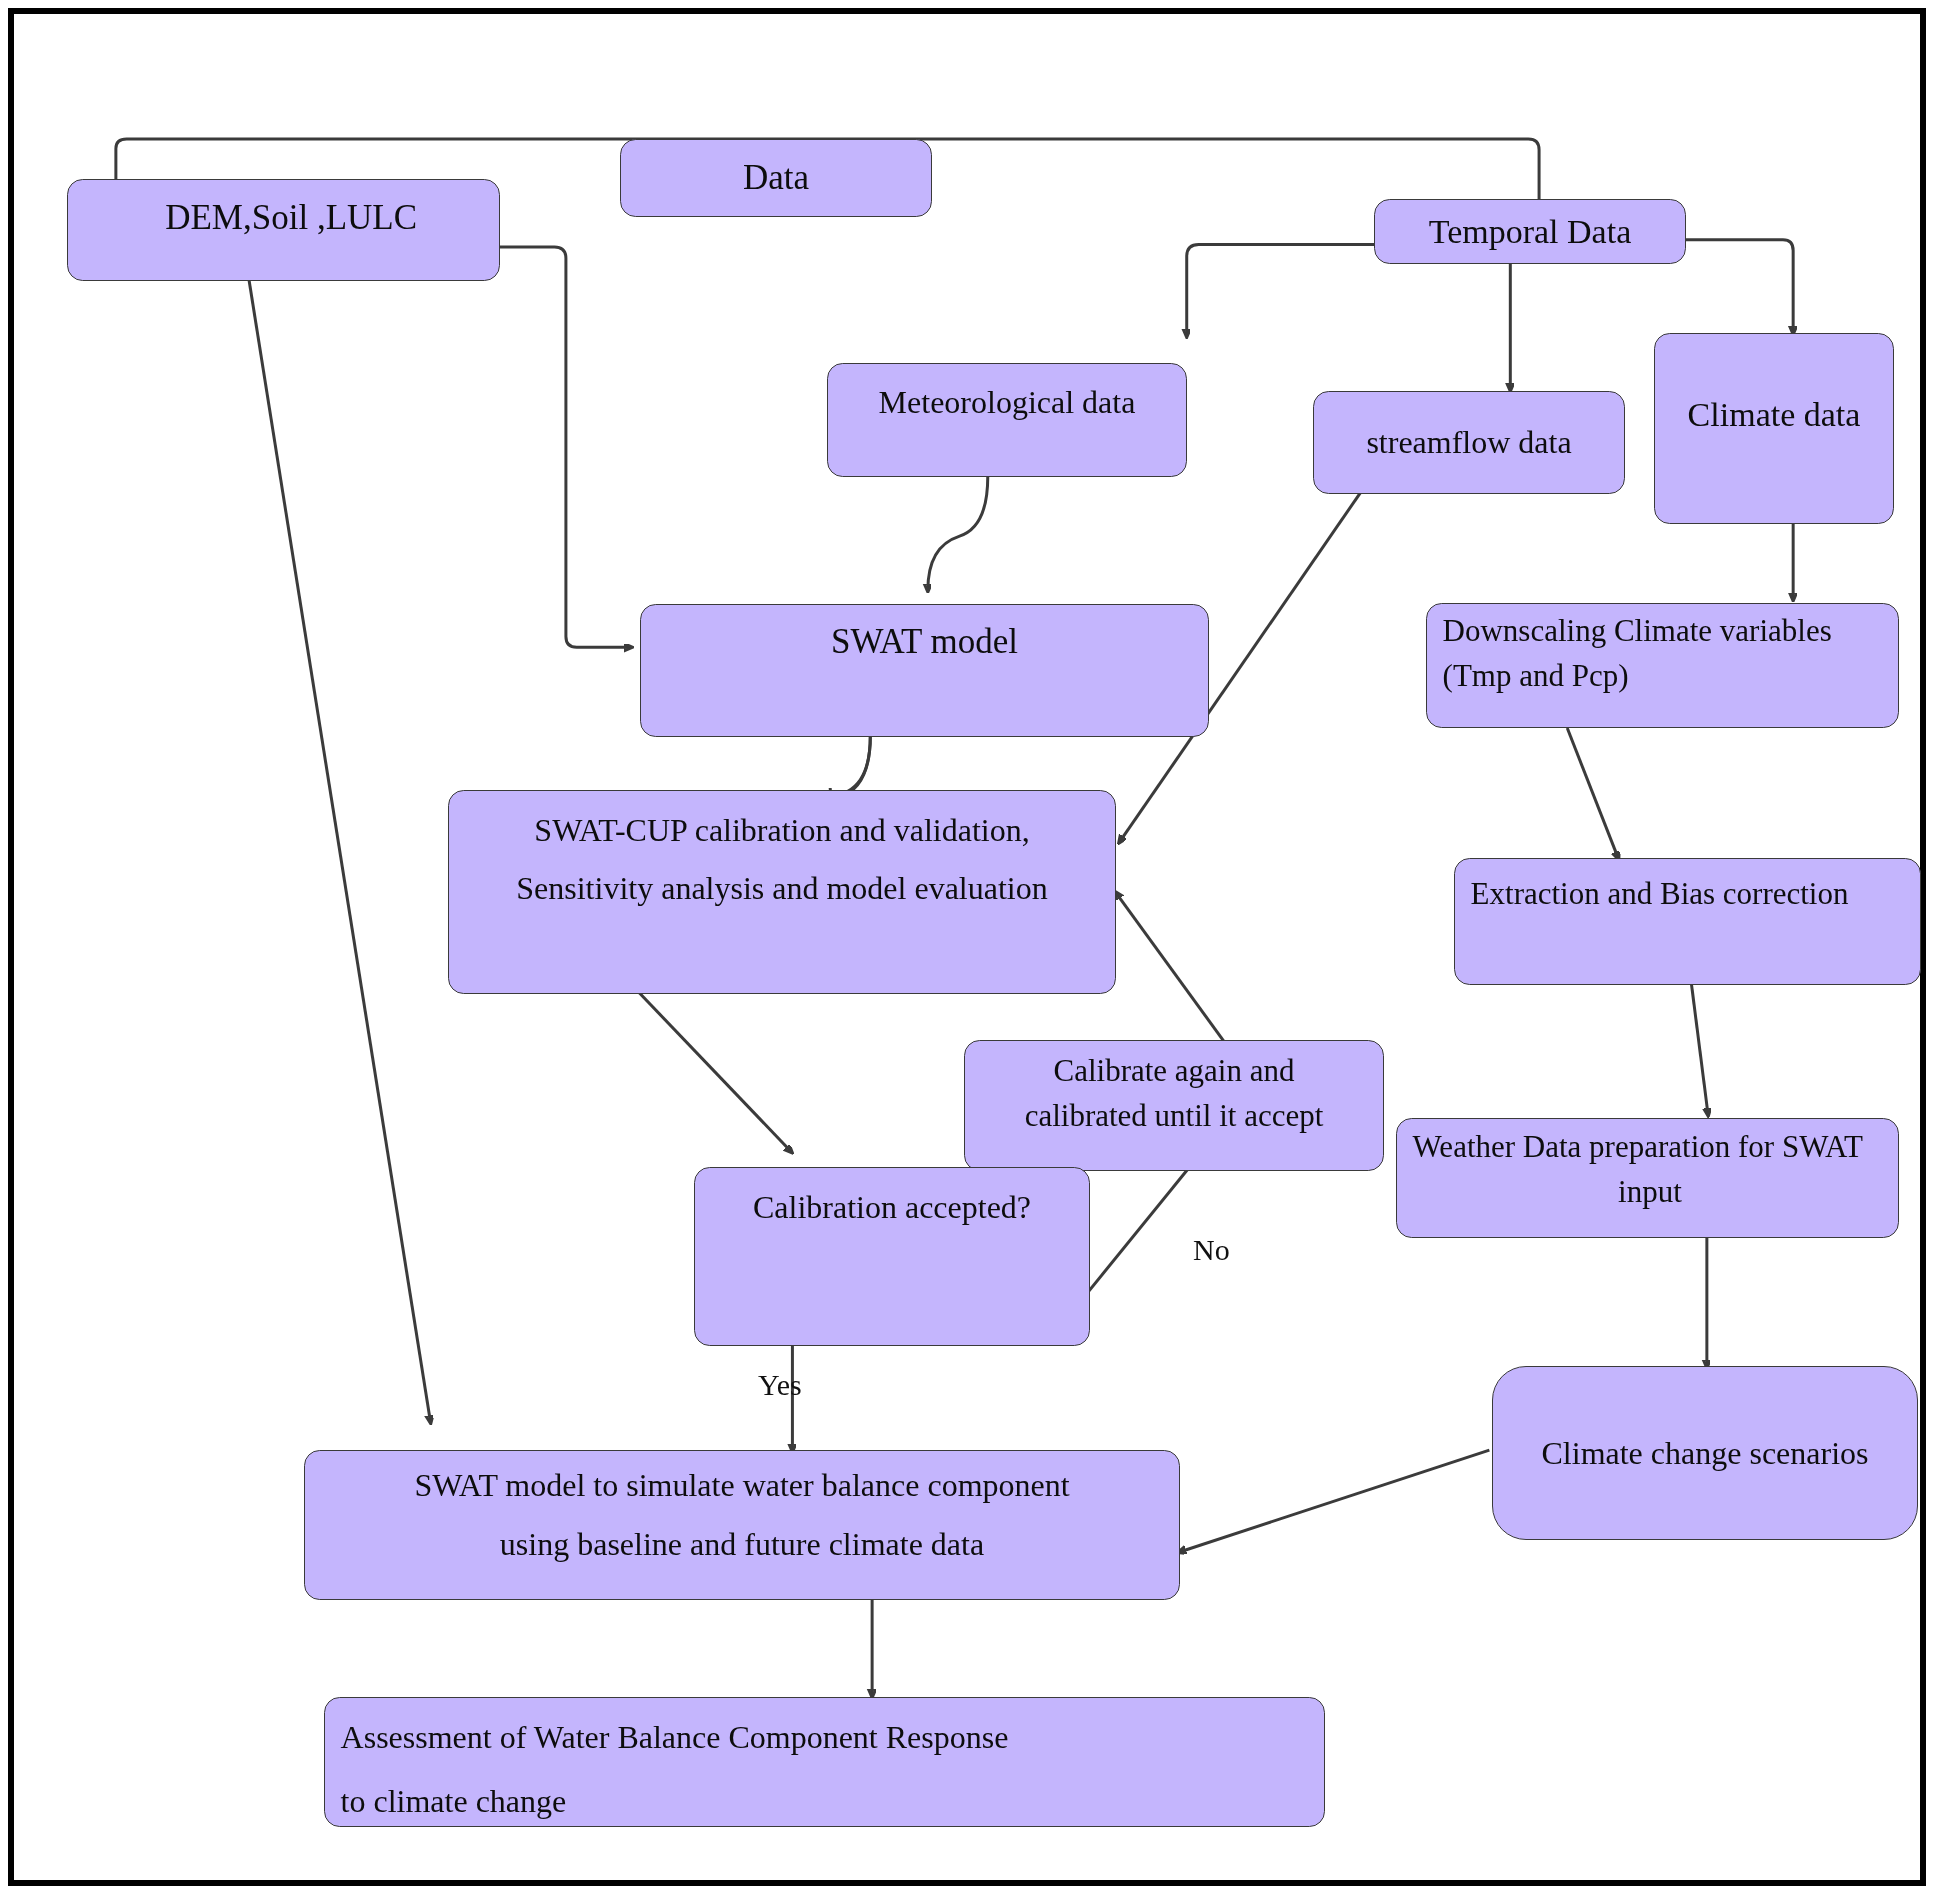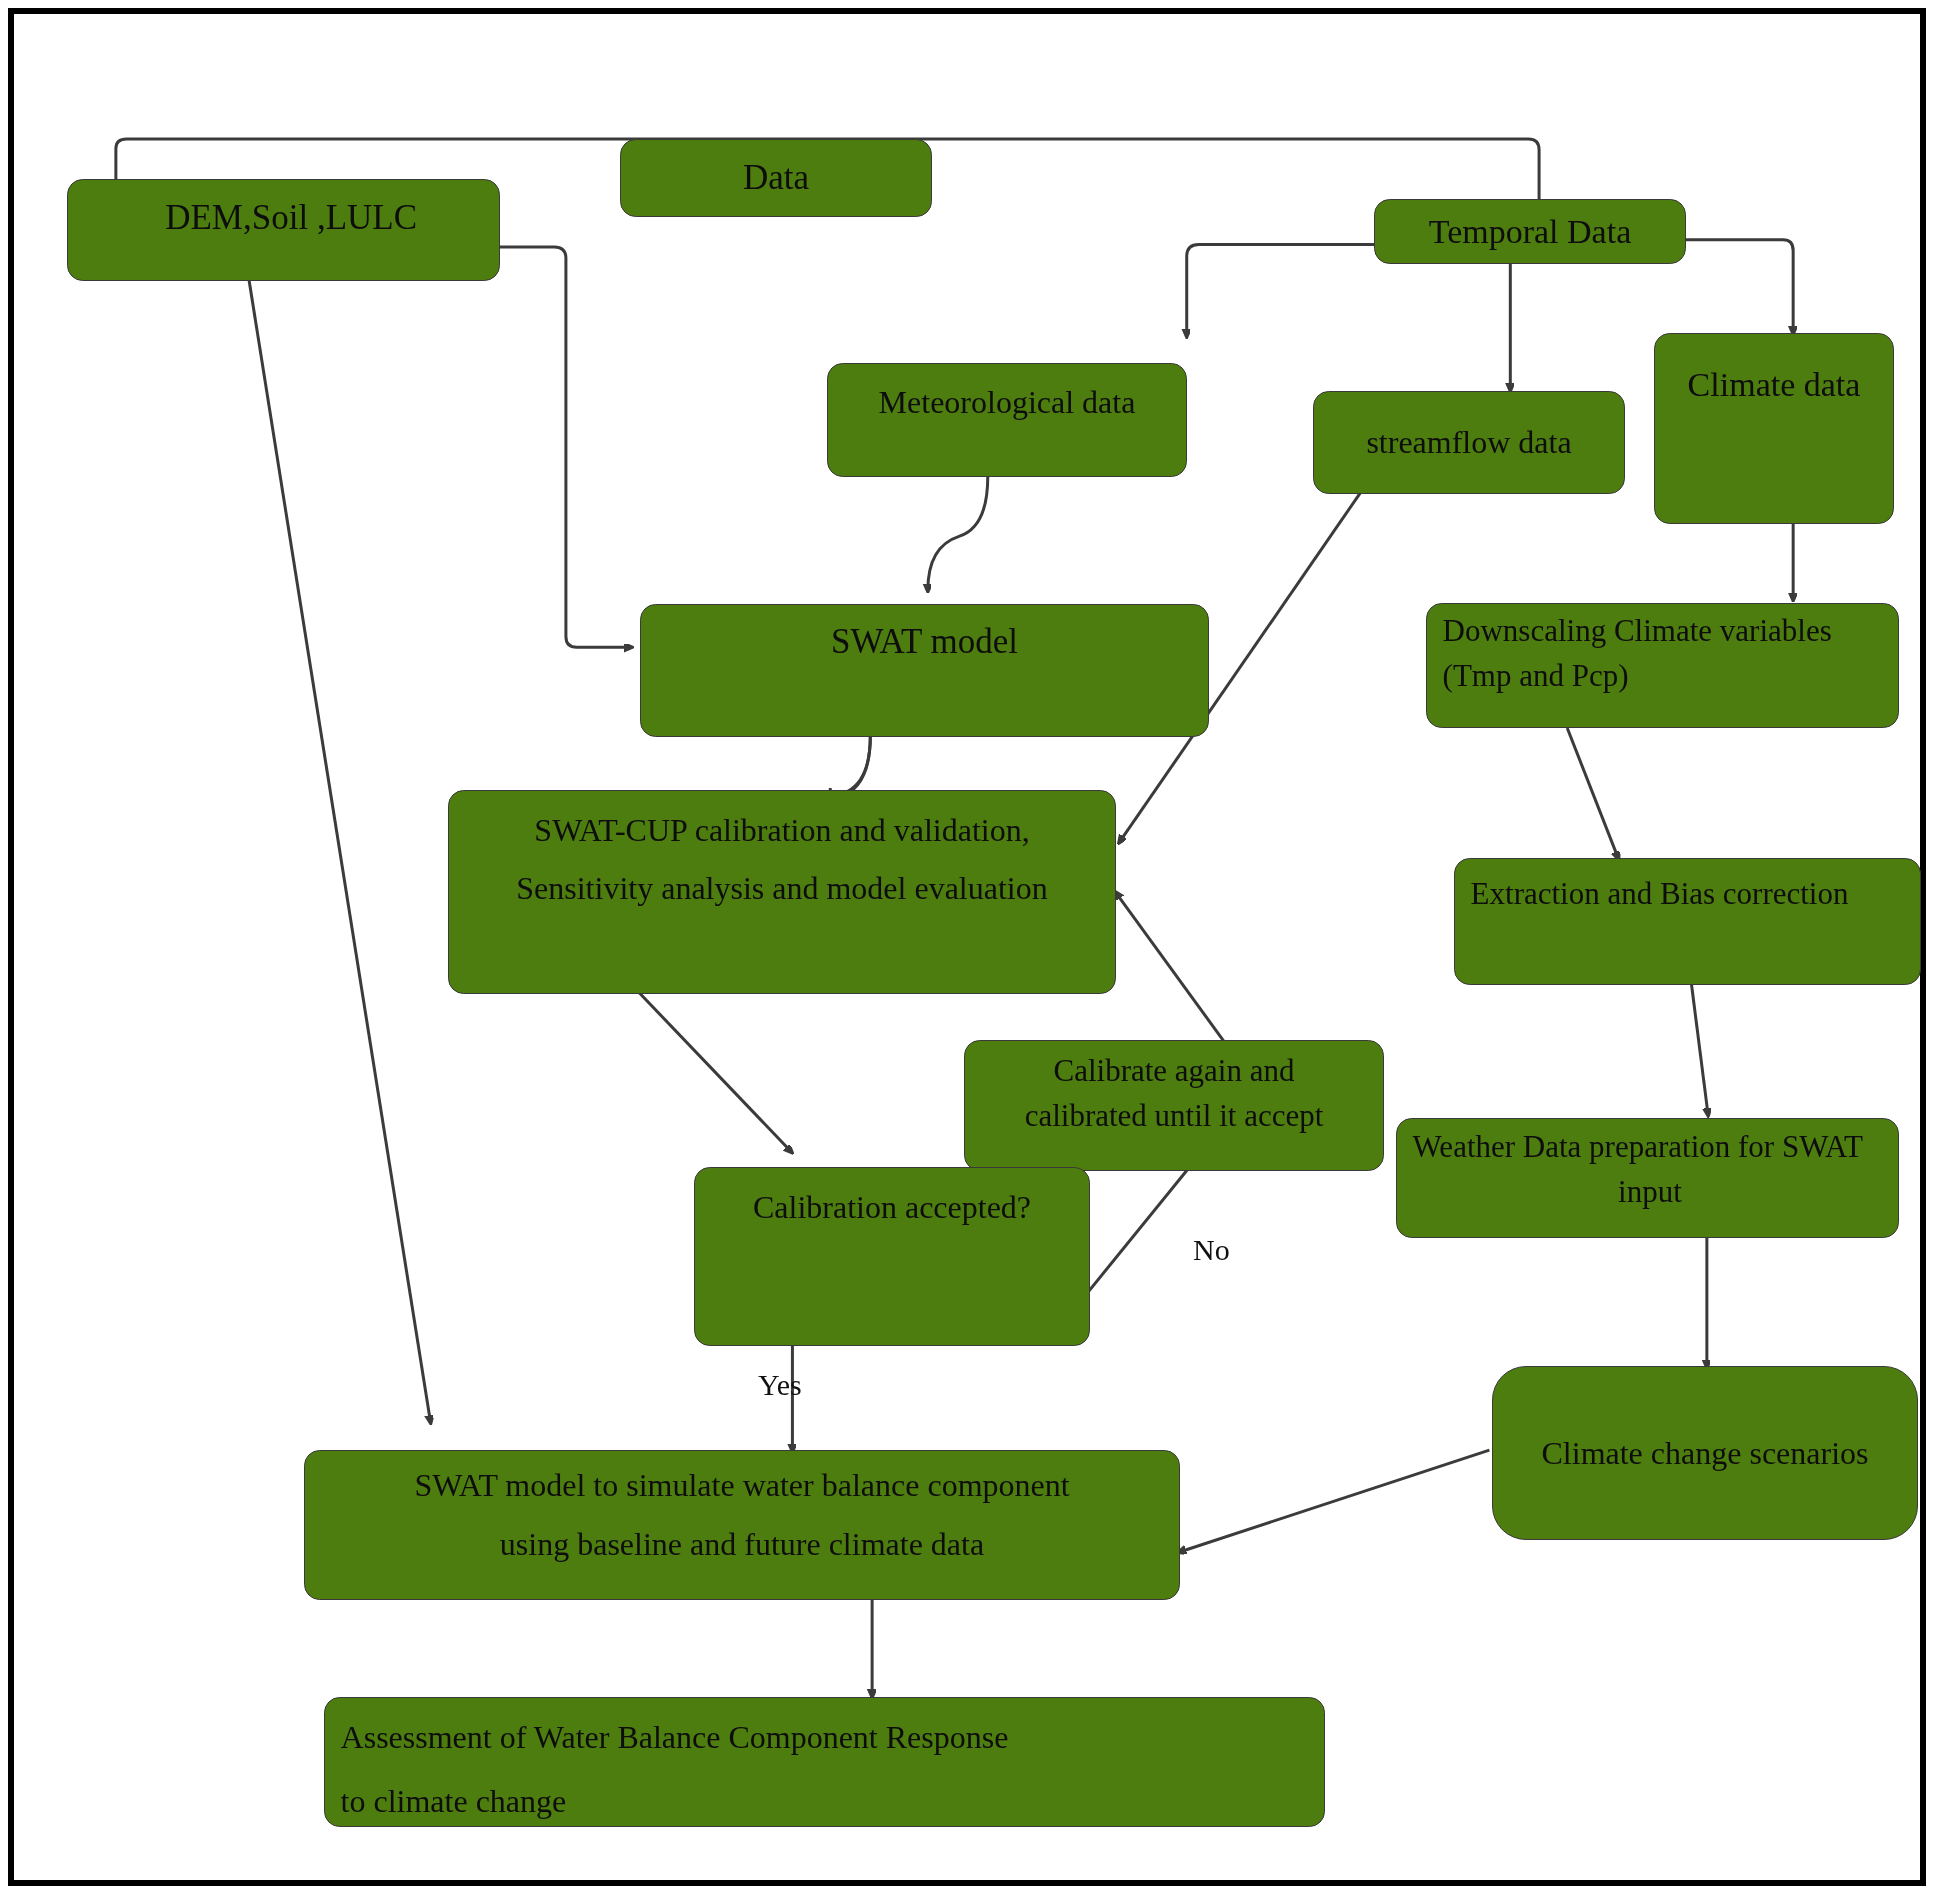--- a/index.html
+++ b/index.html
@@ -19,21 +19,21 @@
     width:1918px; height:1878px;
     border:6px solid #000000;
     box-sizing:border-box;
     background:#ffffff;
   }
   .node{
     position:absolute;
     box-sizing:border-box;
     border:1.8px solid #3a3a3a;
     border-radius:15.6px;
-    background:#4d7c0f;
+    background:#c4b5fd;
     color:#0d0d0d;
     font-family:"Liberation Serif", serif;
     display:flex;
     flex-direction:column;
     justify-content:flex-start;
     align-items:center;
     padding:8.4px 10.8px;
     line-height:1.45;
   }
   .node .ln{ display:block; white-space:nowrap; }
@@ -114,21 +114,21 @@
   </div>
 
   <div class="node" style="left:827px; top:363px; width:360px; height:114px; font-size:32px; justify-content:flex-start; padding-top:15px;">
     <span class="ln">Meteorological data</span>
   </div>
 
   <div class="node" style="left:1313px; top:391px; width:312px; height:103px; font-size:32px; justify-content:center;">
     <span class="ln">streamflow data</span>
   </div>
 
-  <div class="node" style="left:1654px; top:333px; width:240px; height:191px; font-size:34px; justify-content:flex-start; padding-top:26px;">
+  <div class="node" style="left:1654px; top:333px; width:240px; height:191px; font-size:34px; justify-content:flex-start; padding-top:56px;">
     <span class="ln">Climate data</span>
   </div>
 
   <div class="node" style="left:640px; top:604px; width:569px; height:133px; font-size:35px; justify-content:flex-start; padding-top:12px;">
     <span class="ln">SWAT model</span>
   </div>
 
   <div class="node left-align" style="left:1426px; top:603px; width:473px; height:125px; font-size:31px; padding-top:4.8px;">
     <span class="ln">Downscaling Climate variables</span>
     <span class="ln">(Tmp and Pcp)</span>

